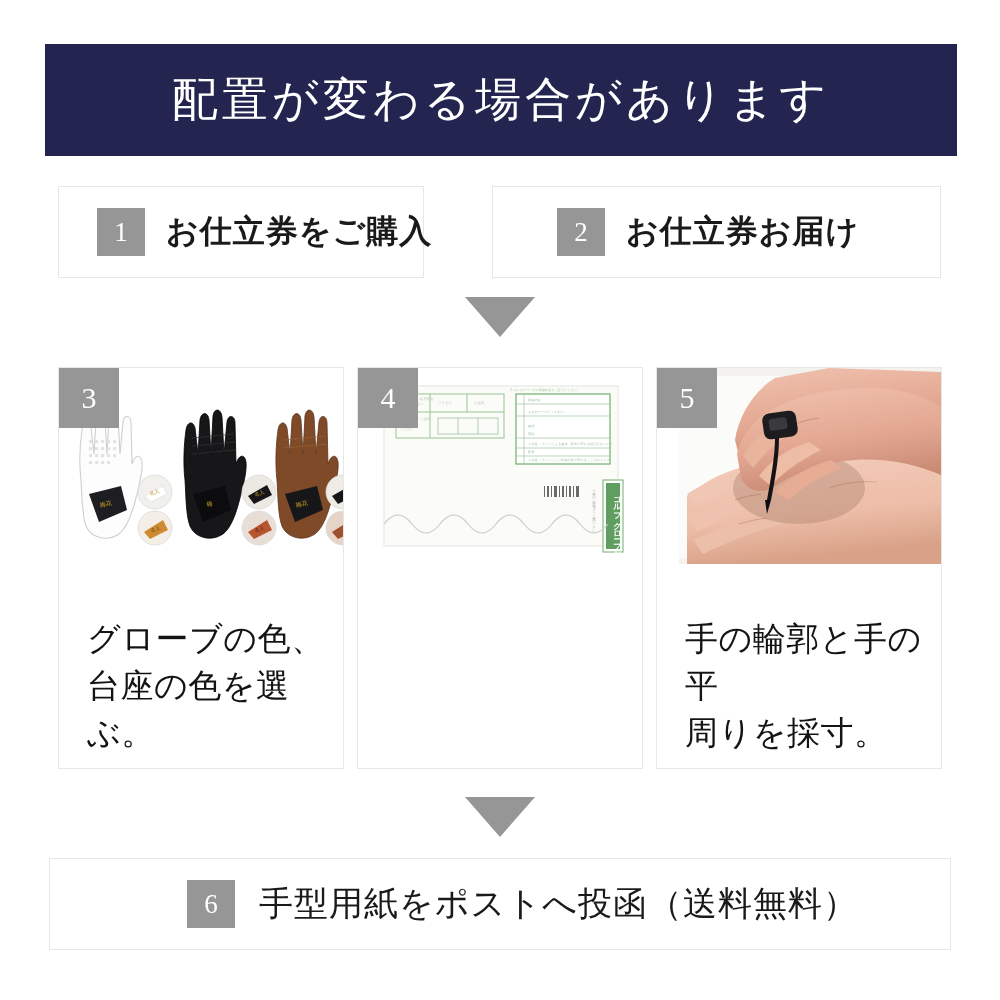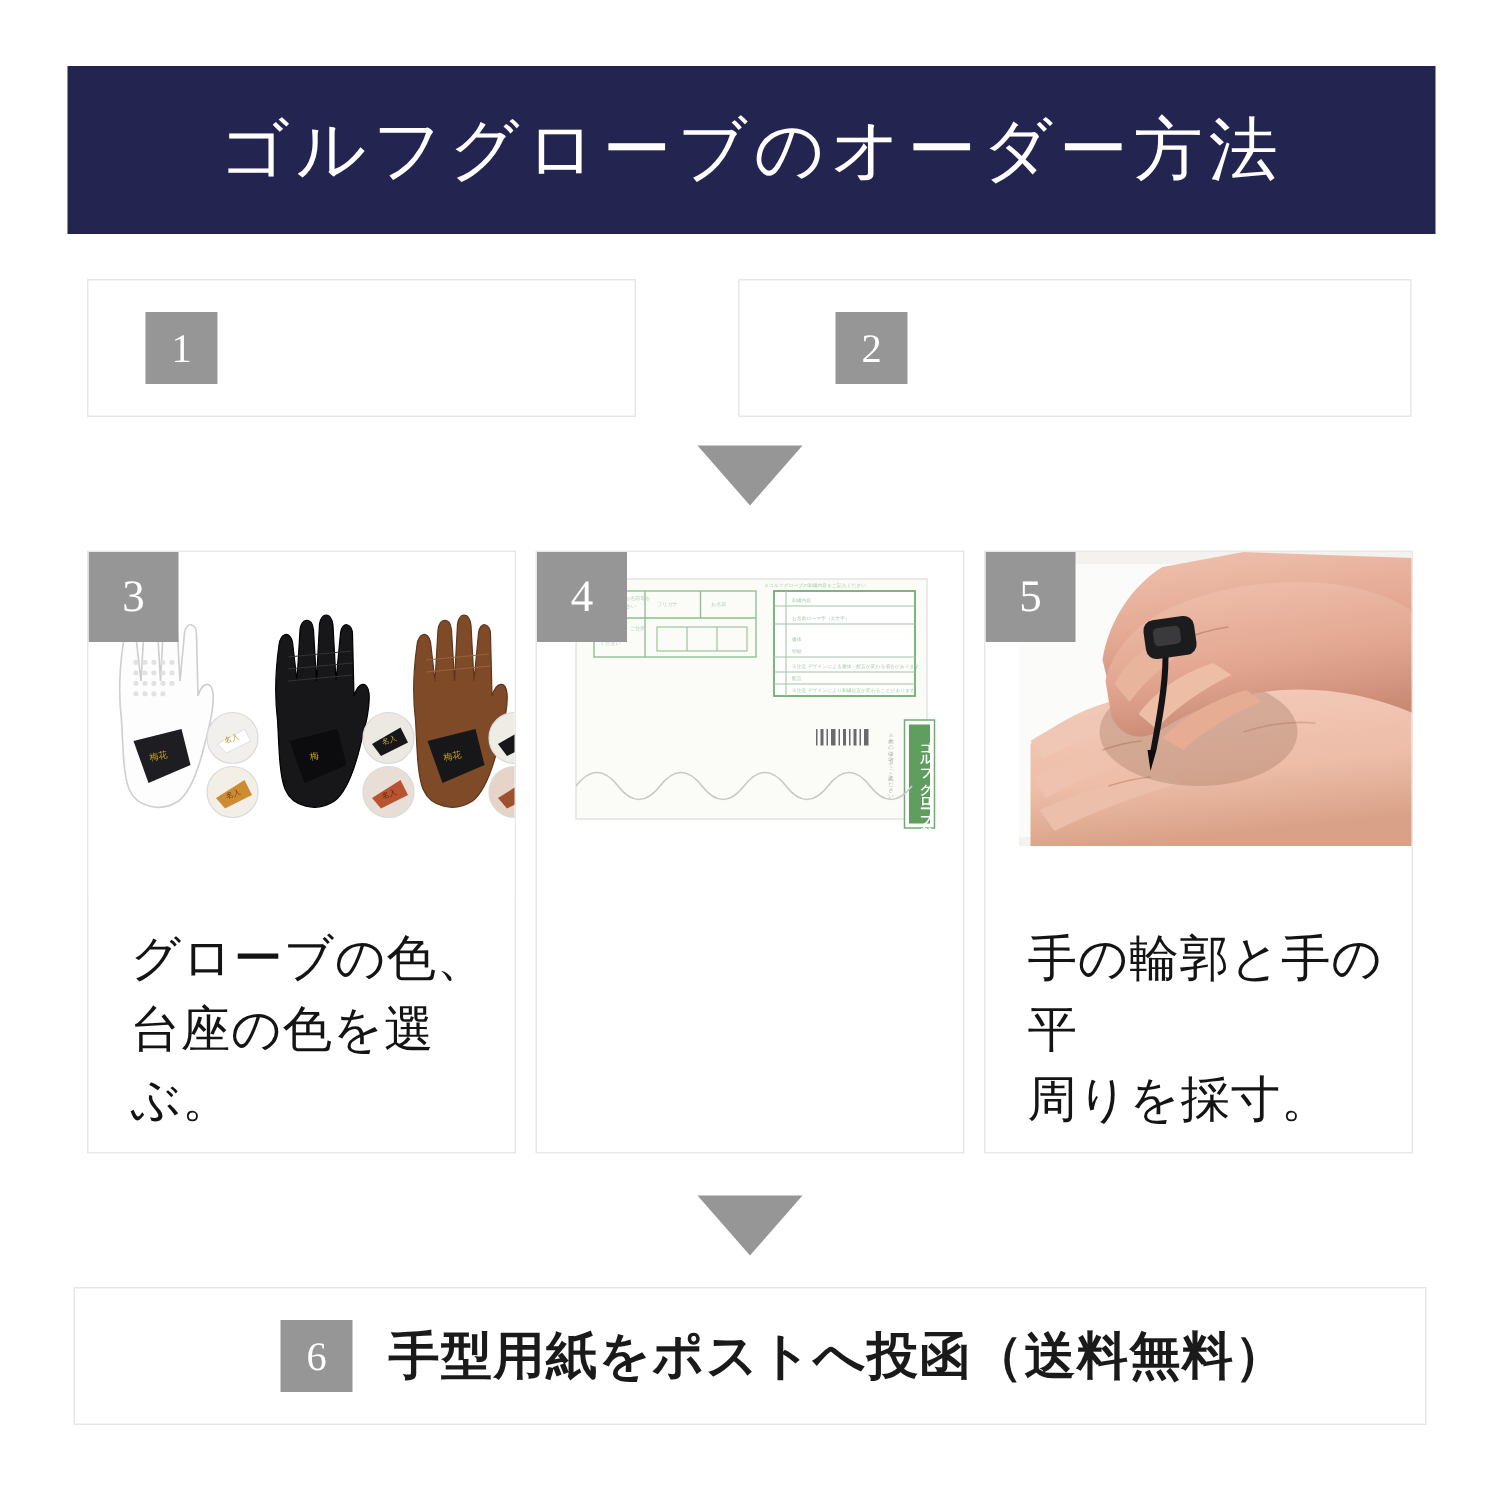--- a/index.html
+++ b/index.html
@@ -155,45 +155,47 @@
     align-items: center;
   }
   #card-step6 .num-badge {
     width: 48px;
     height: 48px;
     font-size: 27px;
     margin-left: 137px;
     flex: 0 0 auto;
   }
   #card-step6 .step-label {
-    font-weight: bold;
+    font-weight: normal;
     font-size: 34px;
     letter-spacing: 1px;
     margin-left: 24px;
     white-space: nowrap;
   }
 
   
   .media-svg { display: block; width: 100%; height: 100%; }
 </style>
 </head>
 <body>
 
 <div class="page">
 
   <div class="header-banner">
-    <div class="header-title">ゴルフグローブのオーダー方法</div>
+    <div class="header-title">配置が変わる場合があります</div>
   </div>
 
   <div class="card row1-card" id="card-step1">
     <div class="num-badge">1</div>
+    <div class="step-label">お仕立券をご購入</div>
   </div>
 
   <div class="card row1-card" id="card-step2">
     <div class="num-badge">2</div>
+    <div class="step-label">お仕立券お届け</div>
   </div>
 
   <div class="arrow" id="arrow-top"></div>
 
   <div class="card row2-card" id="card-step3">
 
     <div class="card-media">
       <svg class="media-svg" viewBox="0 0 286 232" preserveAspectRatio="xMidYMid meet">
         <rect x="0" y="0" width="286" height="232" fill="#ffffff"></rect>
 

